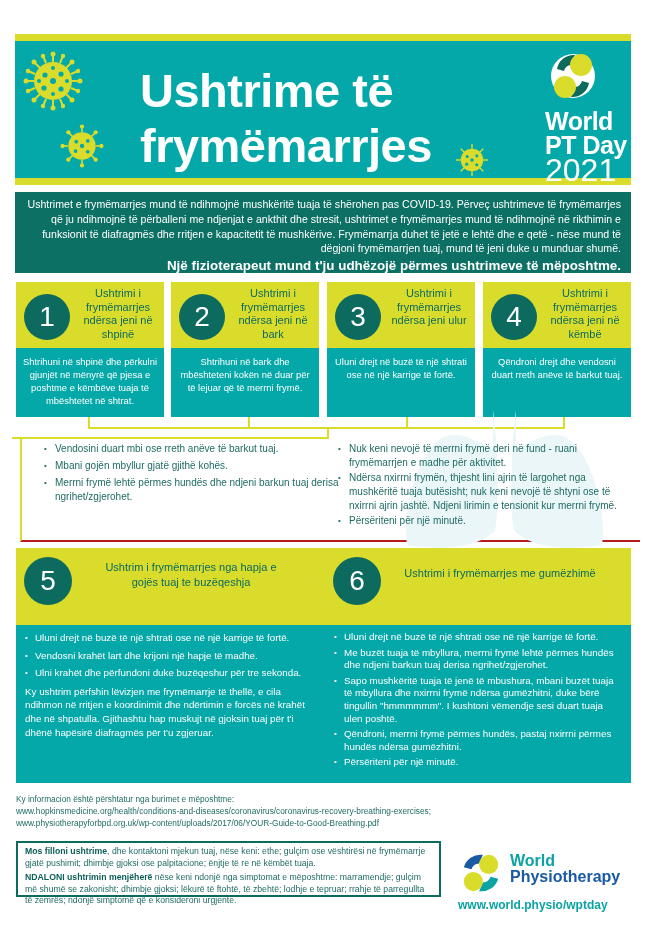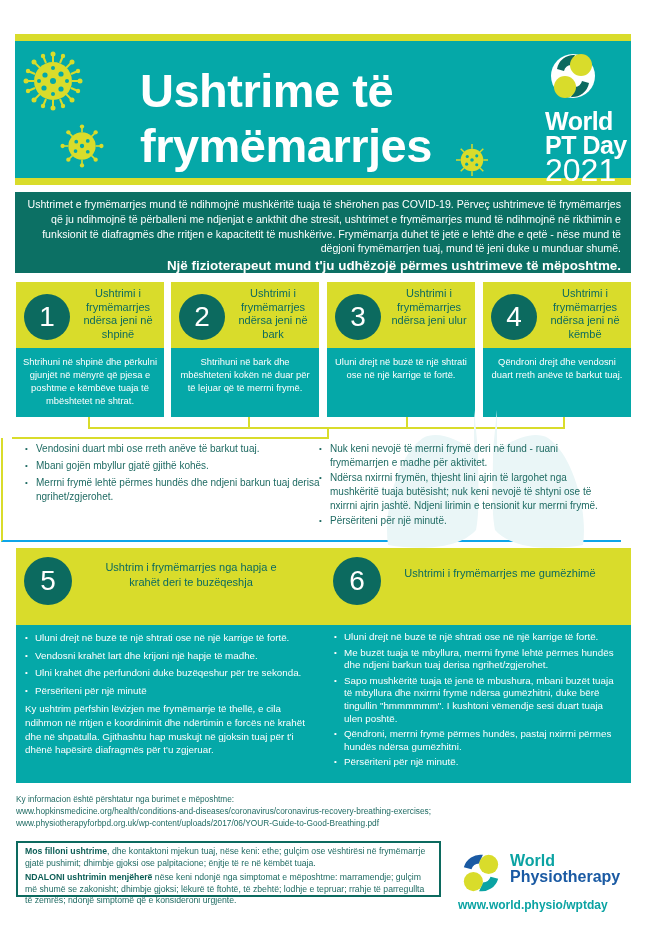--- a/index.html
+++ b/index.html
@@ -30,22 +30,22 @@
                 background: #0c6a5f; color: #fff; font-size: 28px; line-height: 46px; text-align: center; }
   .card4 .htitle { position: absolute; left: 58px; top: 5px; width: 88px; text-align: center;
                    font-size: 11px; line-height: 13.6px; color: #0c6a5f; }
   .card4 .body { height: 69px; background: #05a8a8; color: #fff; text-align: center;
                  font-size: 9.4px; line-height: 13px; padding: 7px 7px 0; }
 
   
   .conn { position: absolute; background: #d9dc2b; }
 
   
-  .shared { position: absolute; left: 1px; top: 438px; width: 620px; height: 104px;
-            border-left: 2px solid #d9dc2b; border-bottom: 2px solid #0ea5e9; }
+  .shared { position: absolute; left: 20px; top: 438px; width: 620px; height: 104px;
+            border-left: 2px solid #d9dc2b; border-bottom: 2px solid #b91c1c; }
   .lungs { position: absolute; left: 375px; top: -28px; width: 215px; height: 140px; opacity: 1; }
   .shared ul { list-style: none; position: absolute; font-size: 10px; line-height: 14px; color: #1f6b63; }
   .shared ul li { padding-left: 11px; position: relative; margin-bottom: 3px; }
   .shared ul li::before { content: "•"; position: absolute; left: 0; top: 0; font-size: 8px; color: #1f6b63; }
   .shared .col1 { left: 22px; top: 4px; width: 300px; }
   .shared .col2 { left: 316px; top: 4px; width: 290px; }
   .shared .col2 li { margin-bottom: 1px; }
 
   
   .card2 { position: absolute; top: 548px; width: 311px; height: 235px; }
@@ -266,28 +266,27 @@
   <ul class="col2">
     <li>Nuk keni nevojë të merrni frymë deri në fund - ruani frymëmarrjen e madhe për aktivitet.</li>
     <li>Ndërsa nxirrni frymën, thjesht lini ajrin të largohet nga mushkëritë tuaja butësisht; nuk keni nevojë të shtyni ose të nxirrni ajrin jashtë.  Ndjeni lirimin e tensionit kur merrni frymë.</li>
     <li>Përsëriteni për një minutë.</li>
   </ul>
 </div>
 
 <div class="card2" style="left:16px">
   <div class="head">
     <div class="num">5</div>
-    <div class="htitle">Ushtrim i frymëmarrjes nga hapja e krahët deri te buzëqeshja</div>
+    <div class="htitle">Ushtrim i frymëmarrjes nga hapja e gojës tuaj te buzëqeshja</div>
   </div>
   <div class="body">
     <ul>
       <li>Uluni drejt në buzë të një shtrati ose në një karrige të fortë.</li>
       <li>Vendosni krahët lart dhe krijoni një hapje të madhe.</li>
       <li>Ulni krahët dhe përfundoni duke buzëqeshur për tre sekonda.</li>
-      <li>Përsëriteni për një minutë</li>
     </ul>
     <p class="note">Ky ushtrim përfshin lëvizjen me frymëmarrje të thellë, e cila ndihmon në rritjen e koordinimit dhe ndërtimin e forcës në krahët dhe në shpatulla. Gjithashtu hap muskujt në gjoksin tuaj për t'i dhënë hapësirë diafragmës për t'u zgjeruar.</p>
   </div>
 </div>
 
 <div class="card2 card6" style="left:325px;width:306px">
   <div class="head">
     <div class="num">6</div>
     <div class="htitle" style="top:18px">Ushtrimi i frymëmarrjes me gumëzhimë</div>
   </div>

